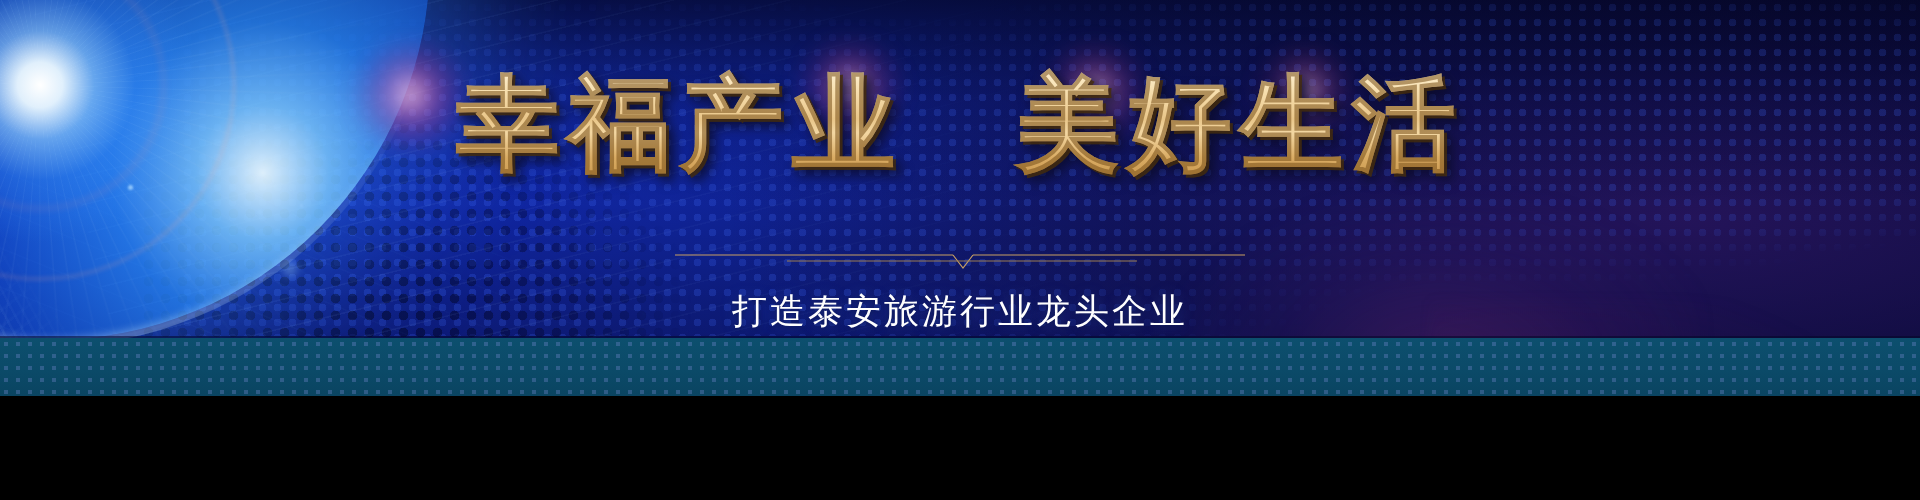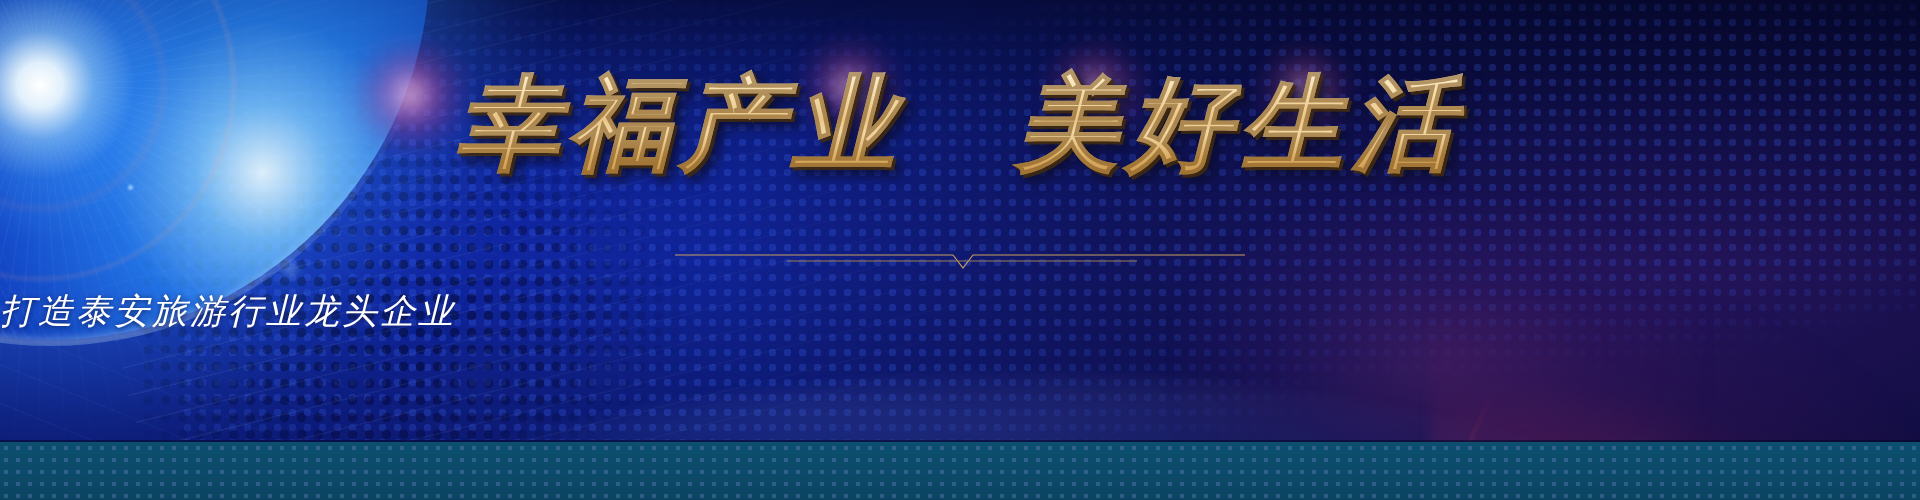--- a/index.html
+++ b/index.html
@@ -5,24 +5,23 @@
   * { margin:0; padding:0; box-sizing:border-box; }
   html, body {
     width:1920px; height:500px;
     background:#000;
     font-family:"Liberation Sans","DejaVu Sans",sans-serif;
     overflow:hidden;
   }
 
   #banner {
     position:relative;
-    width:1920px; height:500px;
+    width:1920px; height:396px;
     overflow:hidden;
     background:#404040;
-    font-style:italic;
   }
 
   
   .bg-base {
     position:absolute; inset:0;
     background:
       radial-gradient(120% 150% at 12% 18%, #1b3fd8 0%, #1128a8 22%, #0d1b78 45%, #0a1050 70%, #070a33 100%);
   }
   .bg-tint-right {
     position:absolute; inset:0;
@@ -297,20 +296,21 @@
     left:50%; top:246px;
     transform:translateX(-50%);
     width:570px; height:28px;
     z-index:8;
   }
 
   
   .subtitle-wrap {
     position:absolute;
     left:0; top:288px; width:1920px;
+    text-align:center;
     z-index:8;
   }
   .subtitle {
     display:inline-block;
     font-family:"DejaVu Sans","Liberation Sans",sans-serif;
     font-size:35px;
     font-weight:400;
     letter-spacing:3px;
     color:#ffffff;
     text-shadow:0 1px 5px rgba(10,20,70,.85), 0 0 14px rgba(80,120,255,.35);

